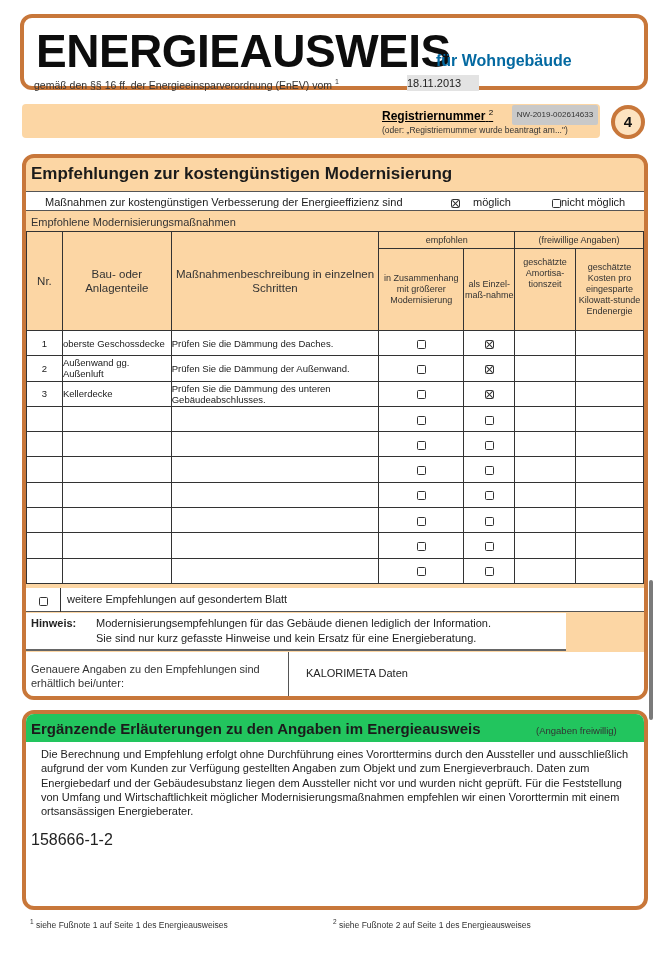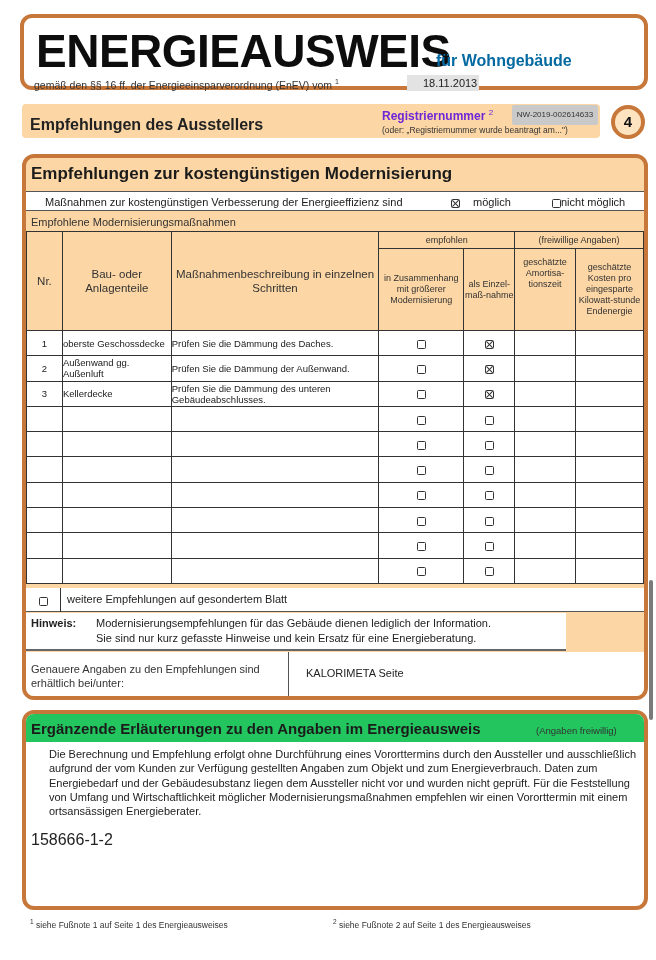--- a/index.html
+++ b/index.html
@@ -7,26 +7,26 @@
   body { font-family: "Liberation Sans", sans-serif; color: #1a1a1a; position: relative; }
 
   .frame { position: absolute; border: 4px solid #c8773a; border-radius: 12px; background: #fff; }
 
   
   #hdr { left: 20px; top: 14px; width: 628px; height: 76px; }
   #hdr .title { position: absolute; left: 12px; top: 10px; font-size: 46px; font-weight: bold; letter-spacing: -0.5px; color: #0d0d0d; line-height: 46px; }
   #hdr .sub { position: absolute; left: 412px; top: 34px; font-size: 16px; font-weight: bold; color: #0369a1; }
   #hdr .law { position: absolute; left: 10px; top: 60px; font-size: 10.5px; color: #333; }
   #hdr .law sup { font-size: 7px; }
-  #hdr .date { position: absolute; left: 383px; top: 57px; width: 72px; height: 16px; background: #e3e3e3; font-size: 11px; padding: 2px 0 0 16px; color: #222; }
+  #hdr .date { position: absolute; left: 383px; top: 57px; width: 72px; height: 16px; background: #e3e3e3; font-size: 11px; padding: 2px 0 0 0; color: #222; }
 
   
   #bar { position: absolute; left: 22px; top: 104px; width: 578px; height: 34px; background: #fcd6a4; border-radius: 4px; }
   #bar .t { position: absolute; left: 8px; top: 12px; font-size: 16px; font-weight: bold; color: #222; }
-  #bar .rl { position: absolute; left: 360px; top: 4px; font-size: 12px; font-weight: bold; color: #6d28d9; }
+  #bar .rl { position: absolute; left: 360px; top: 4px; font-size: 12px; font-weight: bold; color: #000000; text-decoration: underline; }
   #bar .rl sup { font-size: 8px; font-weight: normal; }
   #bar .rs { position: absolute; left: 360px; top: 21px; font-size: 8.5px; color: #333; }
   #bar .rn { position: absolute; left: 490px; top: 1px; width: 86px; height: 20px; background: #c9c9c9; font-size: 8px; padding-top: 5px; text-align: center; color: #333; border-radius: 2px; }
   #page { position: absolute; left: 611px; top: 105px; width: 34px; height: 34px; border-radius: 50%; background: #fde3c0; border: 4px solid #c8773a; font-size: 15px; font-weight: bold; text-align: center; line-height: 26px; color: #111; }
 
   
   #main { left: 22px; top: 154px; width: 626px; height: 546px; background: #fcd6a4; overflow: hidden; }
   #main .sec-title { position: absolute; left: 5px; top: 6px; font-size: 17px; font-weight: bold; color: #1b1b1b; }
   #main .possible { position: absolute; left: 0; top: 33px; width: 618px; height: 20px; background: #fff; border-top: 1px solid #555; border-bottom: 1px solid #555; font-size: 11px; }
   #main .possible .lbl { position: absolute; left: 5px; top: 4px; padding-left: 14px; }
@@ -60,42 +60,41 @@
   .avail { position: absolute; left: 0; top: 494px; width: 618px; height: 48px; background: #fff; font-size: 11px; color: #333; }
   .avail .l { position: absolute; left: 5px; top: 10px; width: 250px; line-height: 14px; }
   .avail .div { position: absolute; left: 262px; top: 0; width: 1px; height: 48px; background: #555; }
   .avail .v { position: absolute; left: 280px; top: 15px; color: #222; }
 
   
   #sup { left: 22px; top: 710px; width: 626px; height: 200px; }
   #sup .head { position: absolute; left: 0; top: 0; width: 618px; height: 28px; background: #22c55e; border-radius: 8px 8px 0 0; }
   #sup .head .t { position: absolute; left: 5px; top: 6px; font-size: 15px; font-weight: bold; color: #1b1b1b; }
   #sup .head .f { position: absolute; left: 510px; top: 11px; font-size: 9.5px; color: #333; }
-  #sup .body { position: absolute; left: 23px; top: 33px; width: 600px; font-size: 11px; line-height: 14.3px; color: #222; }
+  #sup .body { position: absolute; left: 15px; top: 33px; width: 600px; font-size: 11px; line-height: 14.3px; color: #222; }
   #sup .num { position: absolute; left: 5px; top: 117px; font-size: 16px; color: #222; }
 
   .foot { position: absolute; top: 918px; font-size: 8.5px; color: #333; }
   .foot sup { font-size: 6.5px; }
   #f1 { left: 30px; }
   #f2 { left: 333px; }
 
   .scroll { position: absolute; left: 649px; top: 580px; width: 4px; height: 140px; background: #7a7a7a; border-radius: 2px; }
 </style>
 </head>
 <body>
 
 <div class="frame" id="hdr">
   <div class="title">ENERGIEAUSWEIS</div>
   <div class="sub">für Wohngebäude</div>
   <div class="law"><span>gemäß den §§ 16 ff. der Energieeinsparverordnung (EnEV) vom</span> <sup>1</sup></div>
   <div class="date">18.11.2013</div>
 </div>
 
 <div id="bar">
-  <div class="t">Empfehlungen des Ausstellers</div>
   <div class="rl"><span>Registriernummer</span> <sup>2</sup></div>
   <div class="rs">(oder: „Registriernummer wurde beantragt am...")</div>
   <div class="rn">NW-2019-002614633</div>
 </div>
 <div id="page">4</div>
 
 <div class="frame" id="main">
   <div class="sec-title">Empfehlungen zur kostengünstigen Modernisierung</div>
   <div class="possible">
     <span class="lbl">Maßnahmen zur kostengünstigen Verbesserung der Energieeffizienz sind</span>
@@ -230,21 +229,21 @@
 
   <div class="hint">
     <span class="k">Hinweis:</span>
     <span class="l1">Modernisierungsempfehlungen für das Gebäude dienen lediglich der Information.</span>
     <span class="l2">Sie sind nur kurz gefasste Hinweise und kein Ersatz für eine Energieberatung.</span>
   </div>
 
   <div class="avail">
     <div class="l">Genauere Angaben zu den Empfehlungen sind erhältlich bei/unter:</div>
     <div class="div"></div>
-    <div class="v">KALORIMETA Seite</div>
+    <div class="v">KALORIMETA Daten</div>
   </div>
 </div>
 
 <div class="frame" id="sup">
   <div class="head">
     <span class="t">Ergänzende Erläuterungen zu den Angaben im Energieausweis</span>
     <span class="f">(Angaben freiwillig)</span>
   </div>
   <div class="body">Die Berechnung und Empfehlung erfolgt ohne Durchführung eines Vororttermins  durch den Aussteller und ausschließlich aufgrund der vom Kunden zur Verfügung  gestellten Angaben zum Objekt und zum Energieverbrauch. Daten zum Energiebedarf  und der Gebäudesubstanz liegen dem Aussteller nicht vor und wurden nicht geprüft.  Für die Feststellung von Umfang und Wirtschaftlichkeit möglicher Modernisierungsmaßnahmen  empfehlen wir einen Vororttermin mit einem ortsansässigen Energieberater.</div>
   <div class="num">158666-1-2</div>

